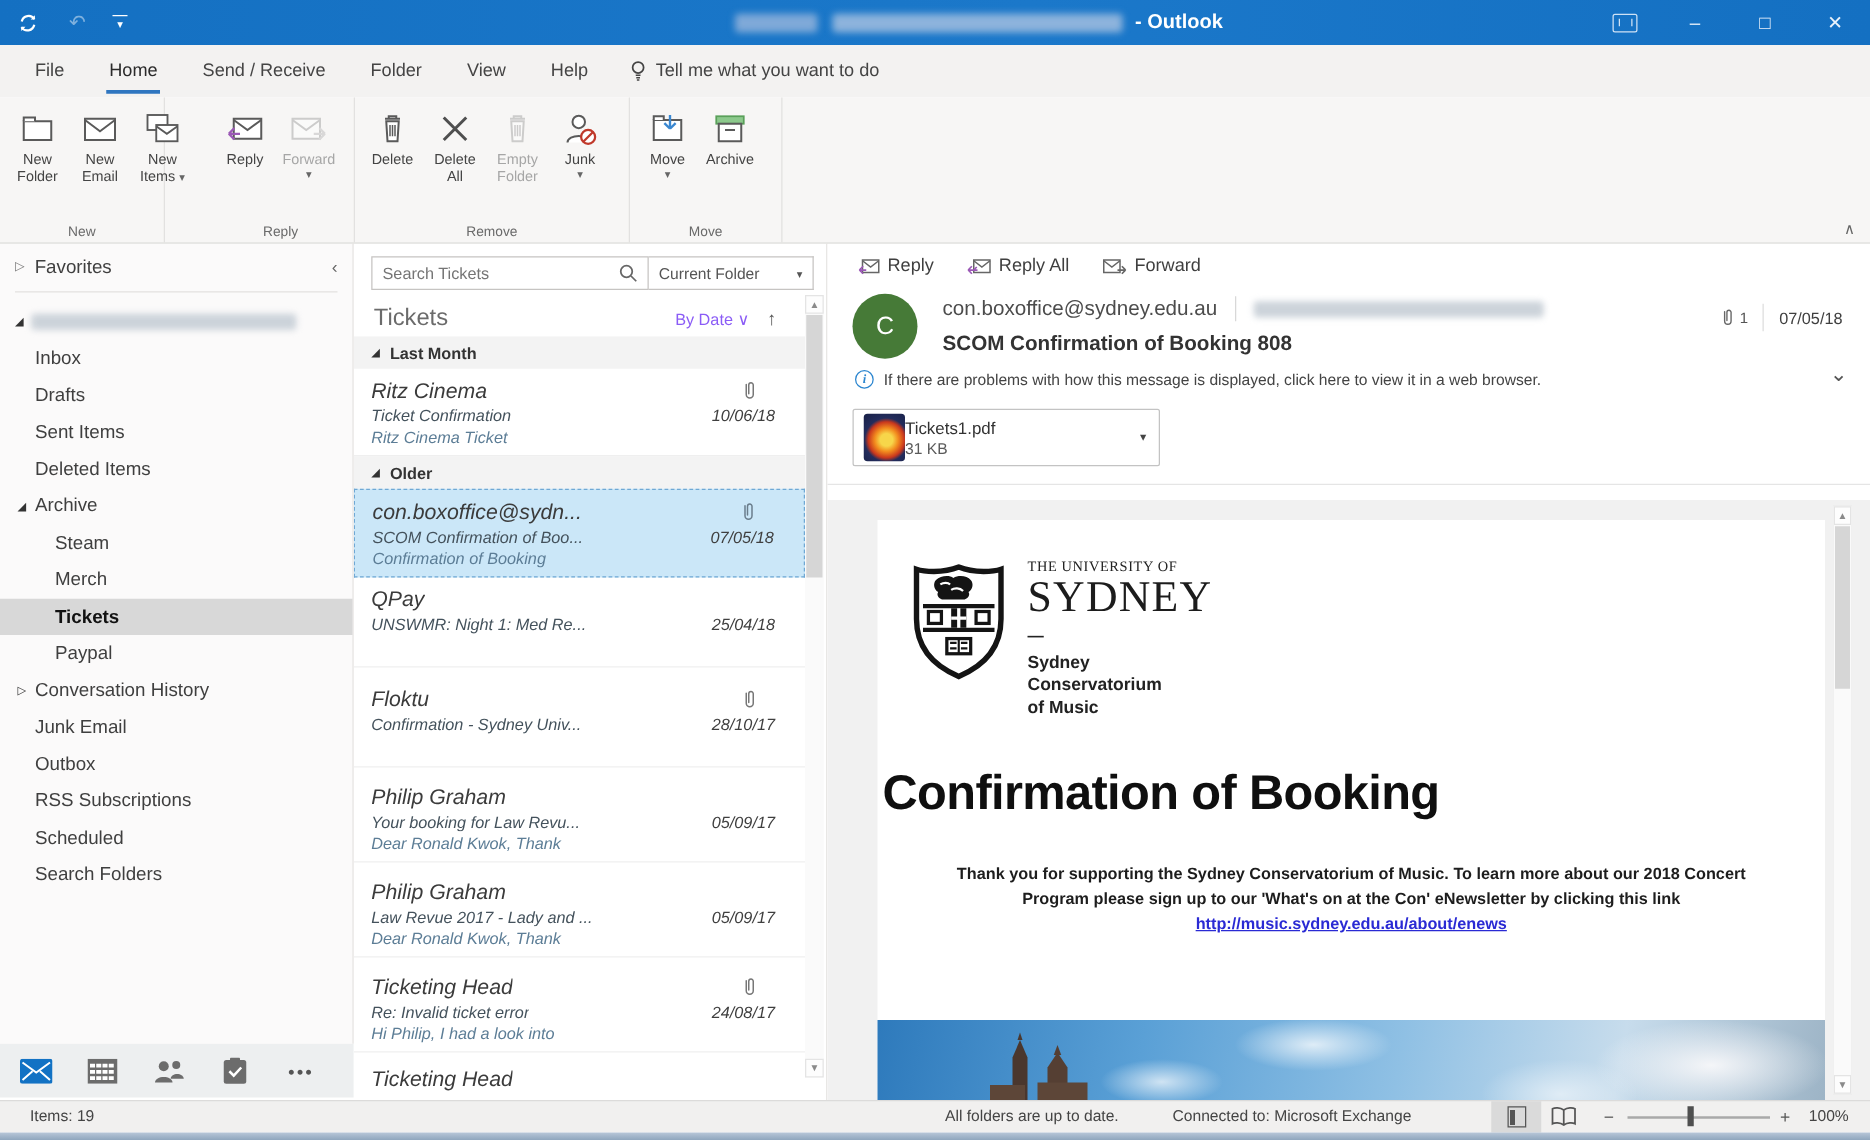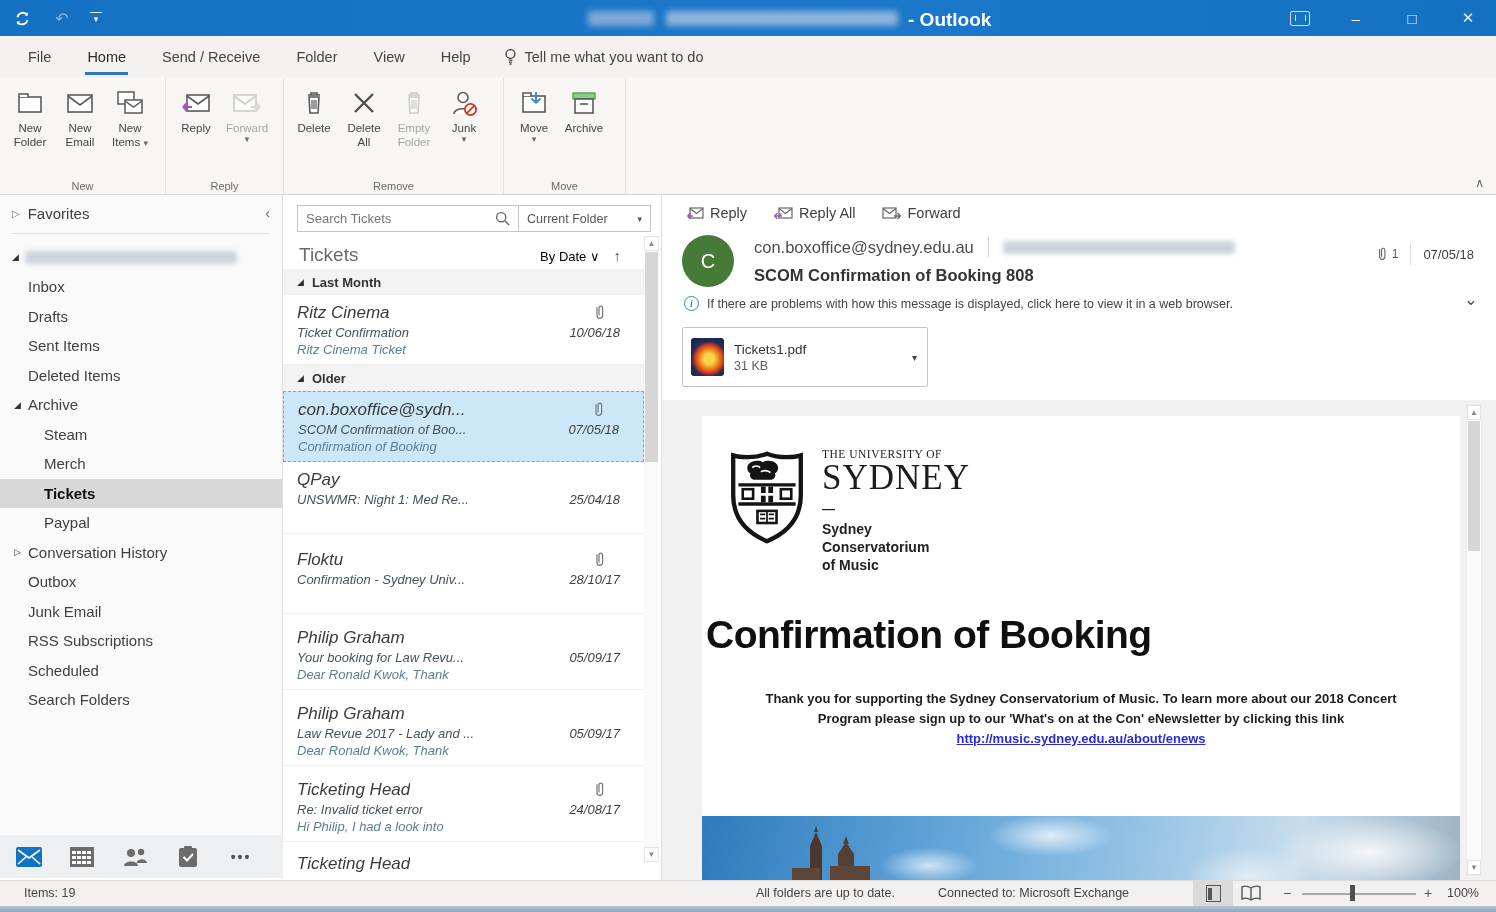--- a/index.html
+++ b/index.html
@@ -11,21 +11,21 @@
   .titlebar { position:absolute; left:0; top:0; width:1496px; height:36px;
     background:linear-gradient(90deg,#1470c2,#1b78ca 55%,#1470c2); color:#fff; }
   .qat { position:absolute; left:10px; top:6px; display:flex; gap:16px; align-items:center; }
   .qat .qbtn { width:24px; height:24px; display:flex; align-items:center; justify-content:center;
     color:#fff; font-size:16px; }
   .qat .dim { opacity:.45; }
   .title-blur1 { position:absolute; left:588px; top:11px; width:66px; height:15px;
     background:#7fa9d8; border-radius:3px; filter:blur(3px); }
   .title-blur2 { position:absolute; left:666px; top:11px; width:232px; height:15px;
     background:#8db3dc; border-radius:3px; filter:blur(3px); }
-  .title-text { position:absolute; left:908px; top:9px; font-size:19px; font-weight:bold; color:#fff; }
+  .title-text { position:absolute; left:908px; top:9px; font-size:16px; font-weight:bold; color:#fff; }
   .win-controls { position:absolute; right:0; top:0; height:36px; display:flex; }
   .win-btn { width:56px; height:36px; display:flex; align-items:center; justify-content:center;
     color:#eaf2fb; font-size:15px; }
   .ribbon-display-icon { width:20px; height:15px; border:1.5px solid #cfe2f5; border-radius:2px;
     position:relative; }
   .ribbon-display-icon:after { content:""; position:absolute; left:4px; top:3px; width:9px; height:6px;
     border-left:1.5px solid #cfe2f5; border-right:1.5px solid #cfe2f5; }
 
   
   .menubar { position:absolute; left:0; top:36px; width:1496px; height:42px; background:#f3f2f1;
@@ -78,21 +78,21 @@
   .searchrow { display:flex; padding:10px 8px 6px 14px; gap:0; }
   .searchbox { width:222px; height:27px; border:1px solid #c6c4c2; display:flex; align-items:center;
     background:#fff; }
   .searchbox input { border:0; outline:none; flex:1; font-size:13px; padding:0 8px;
     font-family:"Liberation Sans",sans-serif; color:#555; background:transparent; }
   .searchbox .mag { padding-right:8px; }
   .scopebox { width:132px; height:27px; border:1px solid #c6c4c2; border-left:0; display:flex;
     align-items:center; justify-content:space-between; padding:0 8px; font-size:12.5px; color:#555; }
   .listheader { display:flex; align-items:baseline; padding:6px 14px 4px 16px; }
   .listheader .lh-title { font-size:19px; color:#6b6b6b; }
-  .listheader .lh-sort { margin-left:auto; font-size:13px; color:#000000; padding-right:14px; }
+  .listheader .lh-sort { margin-left:auto; font-size:13px; color:#8b5cf6; padding-right:14px; }
   .listheader .lh-up { font-size:15px; color:#555; padding-right:26px; }
 
   .list-scroll { position:absolute; right:2px; top:41px; width:15px; bottom:18px; background:#fafafa; }
   .list-scroll .sbtn { width:15px; height:15px; display:flex; align-items:center; justify-content:center;
     color:#8a8a8a; font-size:8px; border:1px solid #e4e4e4; background:#fdfdfd; }
   .list-scroll .sthumb { position:absolute; top:16px; left:1px; width:13px; height:210px; background:#d6d6d6; }
   .list-scroll .sdown { position:absolute; bottom:0; }
 
   .mailarea { position:absolute; left:0; top:74px; right:17px; bottom:0; overflow:hidden; }
   .mgroup { height:26px; background:#f3f3f3; display:flex; align-items:center; padding-left:14px;
@@ -127,22 +127,22 @@
   .mh-count { font-size:12px; color:#555; display:flex; align-items:center; gap:4px; }
   .mh-vline { width:1px; height:22px; background:#ddd; }
   .mh-date { font-size:13px; color:#3f3f3f; padding-right:8px; }
   .inforow { display:flex; align-items:center; gap:8px; padding:9px 0 6px 22px; position:relative; }
   .info-i { width:15px; height:15px; border-radius:50%; border:1.5px solid #2a85cf; color:#2a85cf;
     font-size:10px; display:flex; align-items:center; justify-content:center;
     font-family:"Liberation Serif",serif; font-style:italic; font-weight:bold; }
   .info-text { font-size:12.5px; color:#444; }
   .info-chev { position:absolute; right:18px; top:2px; font-size:17px; color:#555; }
   .attachrow { padding:10px 0 14px 20px; border-bottom:1px solid #e5e5e5; }
-  .attachchip { width:246px; height:60px; border:1px solid #c3c3c3; border-radius:2px; background:#fff;
-    display:flex; align-items:center; padding:0 10px 0 8px; gap:10px; }
+  .attachchip { width:246px; height:46px; border:1px solid #c3c3c3; border-radius:2px; background:#fff;
+    display:flex; align-items:center; padding:0 10px 0 8px; }
   .ff-icon { width:33px; height:38px; border-radius:3px;
     background:radial-gradient(circle at 55% 55%, #f7d64a 0 18%, #f28b1e 34%, #c9371d 52%, #232c5c 63%, #171f45 100%); }
   .att-meta { display:flex; flex-direction:column; gap:2px; }
   .att-name { font-size:13.5px; color:#333; }
   .att-size { font-size:12.5px; color:#5a5a5a; }
   .att-caret { margin-left:auto; color:#444; font-size:10px; }
 
   .bodyarea { position:absolute; left:0; top:205px; right:0; bottom:0; background:#f1f1f1; overflow:hidden; }
   .email-page { position:absolute; left:40px; top:16px; width:758px; bottom:-2px; background:#fff; }
   .rp-scroll { position:absolute; right:14px; top:4px; width:16px; bottom:4px; background:#fafafa;
@@ -233,21 +233,21 @@
           <circle cx="7.5" cy="6" r="4.4" stroke="#444" stroke-width="1.4" fill="none"></circle>
           <path d="M5.6 12.2h3.8 M6 14.2h3 M6.5 16h2" stroke="#444" stroke-width="1.3"></path>
         </svg>
     </span>
     <span>Tell me what you want to do</span>
   </div>
 </div>
 
 <div class="ribbon">
 
-  <div class="rgroup" style="left:0; width:166px;">
+  <div class="rgroup" style="left:0; width:132px;">
     <div class="btnrow">
       <div class="rbtn">
         <span>
             <svg width="30" height="30" viewBox="0 0 30 30">
               <rect x="4" y="9" width="22" height="15" fill="#fff" stroke="#5a5a5a" stroke-width="1.6"></rect>
               <path d="M4 9 v-3 h9 v3" fill="#fff" stroke="#5a5a5a" stroke-width="1.6"></path>
             </svg>
           </span>
         <span class="cap">
             <span>New</span>
@@ -441,24 +441,24 @@
       <span>Tickets</span>
     </div>
   <div class="fitem lvl2">
       <span>Paypal</span>
     </div>
   <div class="fitem tri-holder">
       <span class="tri">▷</span>
       <span>Conversation History</span>
     </div>
   <div class="fitem">
+      <span>Junk Email</span>
+    </div>
+  <div class="fitem">
       <span>Outbox</span>
-    </div>
-  <div class="fitem">
-      <span>Junk Email</span>
     </div>
   <div class="fitem">
       <span>RSS Subscriptions</span>
     </div>
   <div class="fitem">
       <span>Scheduled</span>
     </div>
   <div class="fitem">
       <span>Search Folders</span>
     </div>

